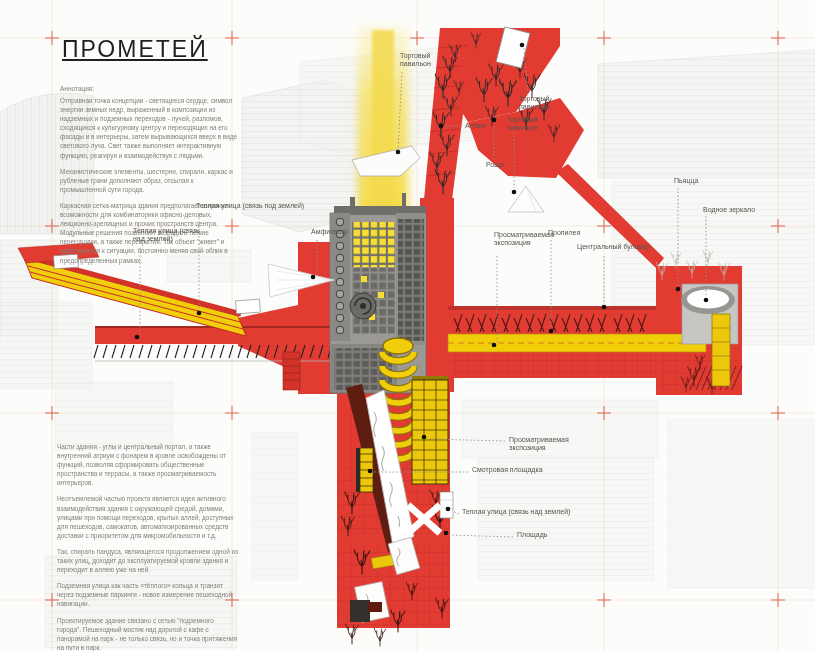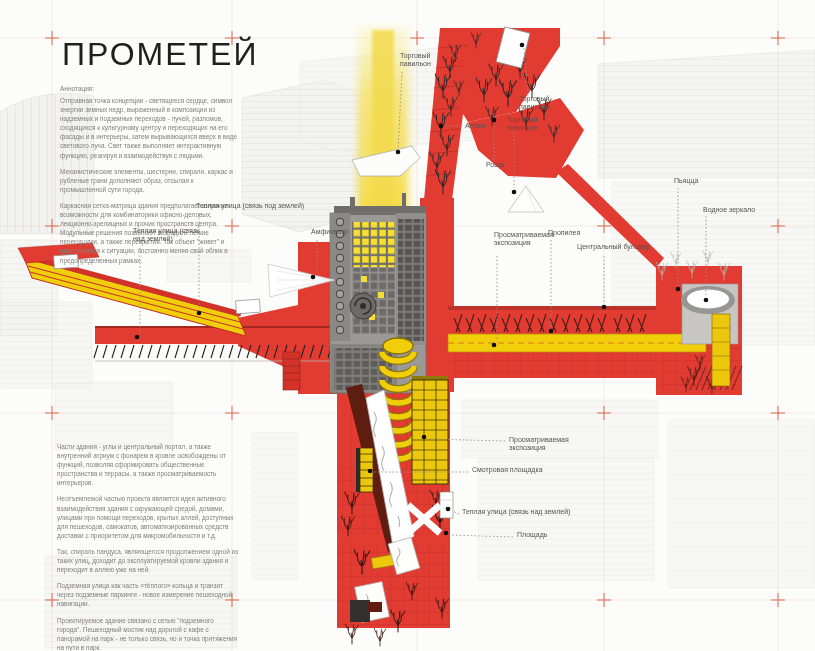--- a/index.html
+++ b/index.html
@@ -1,20 +1,20 @@
 <!DOCTYPE html>
 <html><head>
 <meta charset="utf-8">
 <style>
   html,body{margin:0;padding:0;background:#ffffff;}
   .canvas{position:relative;width:815px;height:651px;background:#fcfcfb;overflow:hidden;
           font-family:"Liberation Sans",sans-serif;}
   svg.plan{position:absolute;left:0;top:0;}
-  .title{position:absolute;left:62px;top:36px;font-size:32px;font-weight:300;
-         letter-spacing:2px;color:#1f1f1f;white-space:nowrap;}
+  .title{position:absolute;left:62px;top:36px;font-size:23px;font-weight:300;
+         letter-spacing:2px;color:#1f1f1f;white-space:nowrap;text-decoration:underline;}
   .ann-head{position:absolute;left:60px;top:85px;font-size:6.5px;color:#82807c;}
   .ann-block{position:absolute;left:60px;top:96px;width:180px;font-size:6.4px;
              line-height:1.42;color:#82807c;}
   .ann-block p{margin:0 0 7px 0;}
   .desc-block{position:absolute;left:57px;top:442px;width:182px;font-size:6.4px;
               line-height:1.42;color:#82807c;}
   .desc-block p{margin:0 0 7px 0;}
   .lbl{position:absolute;font-size:7px;line-height:1.18;color:#55534f;}
   .nw{white-space:nowrap;}
 </style>

